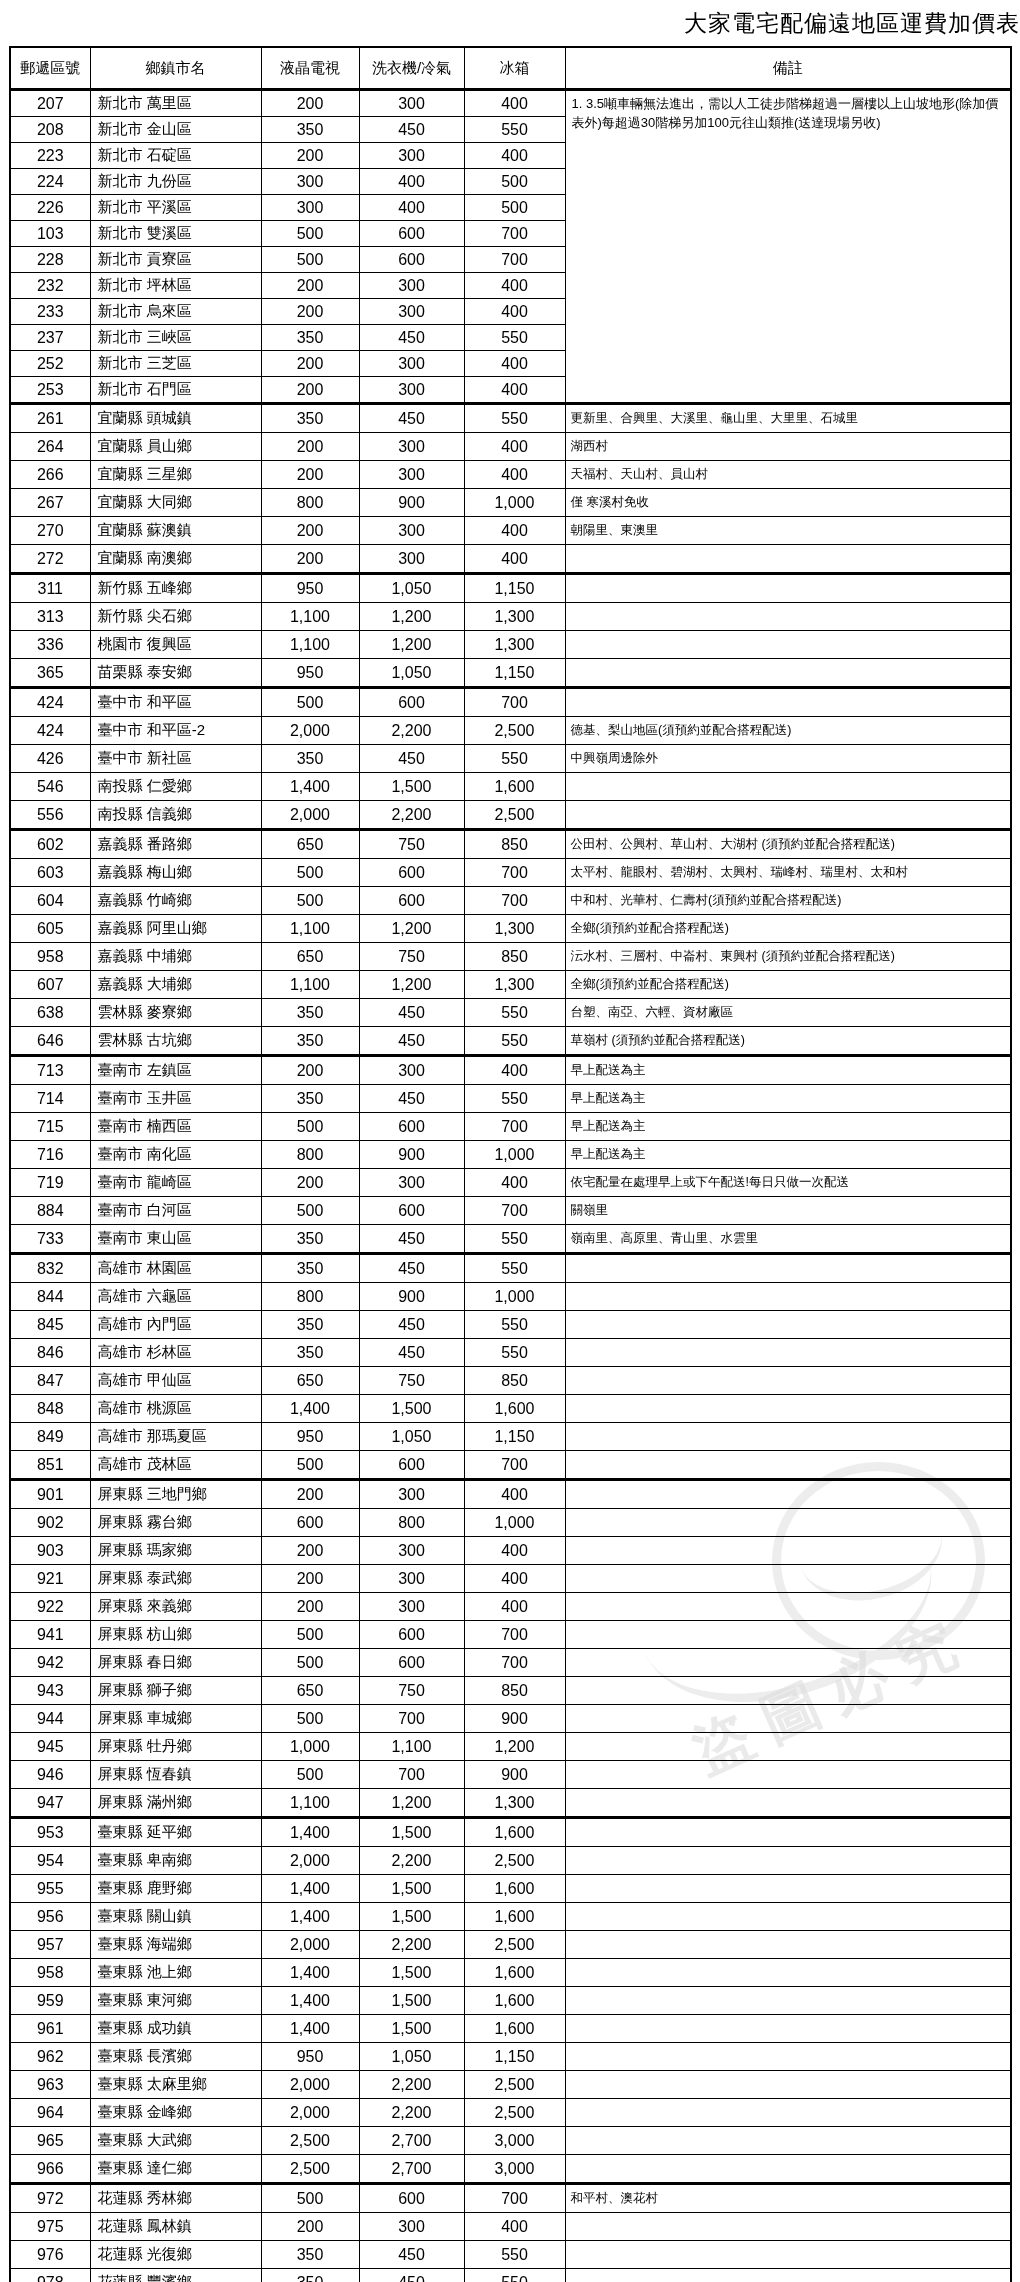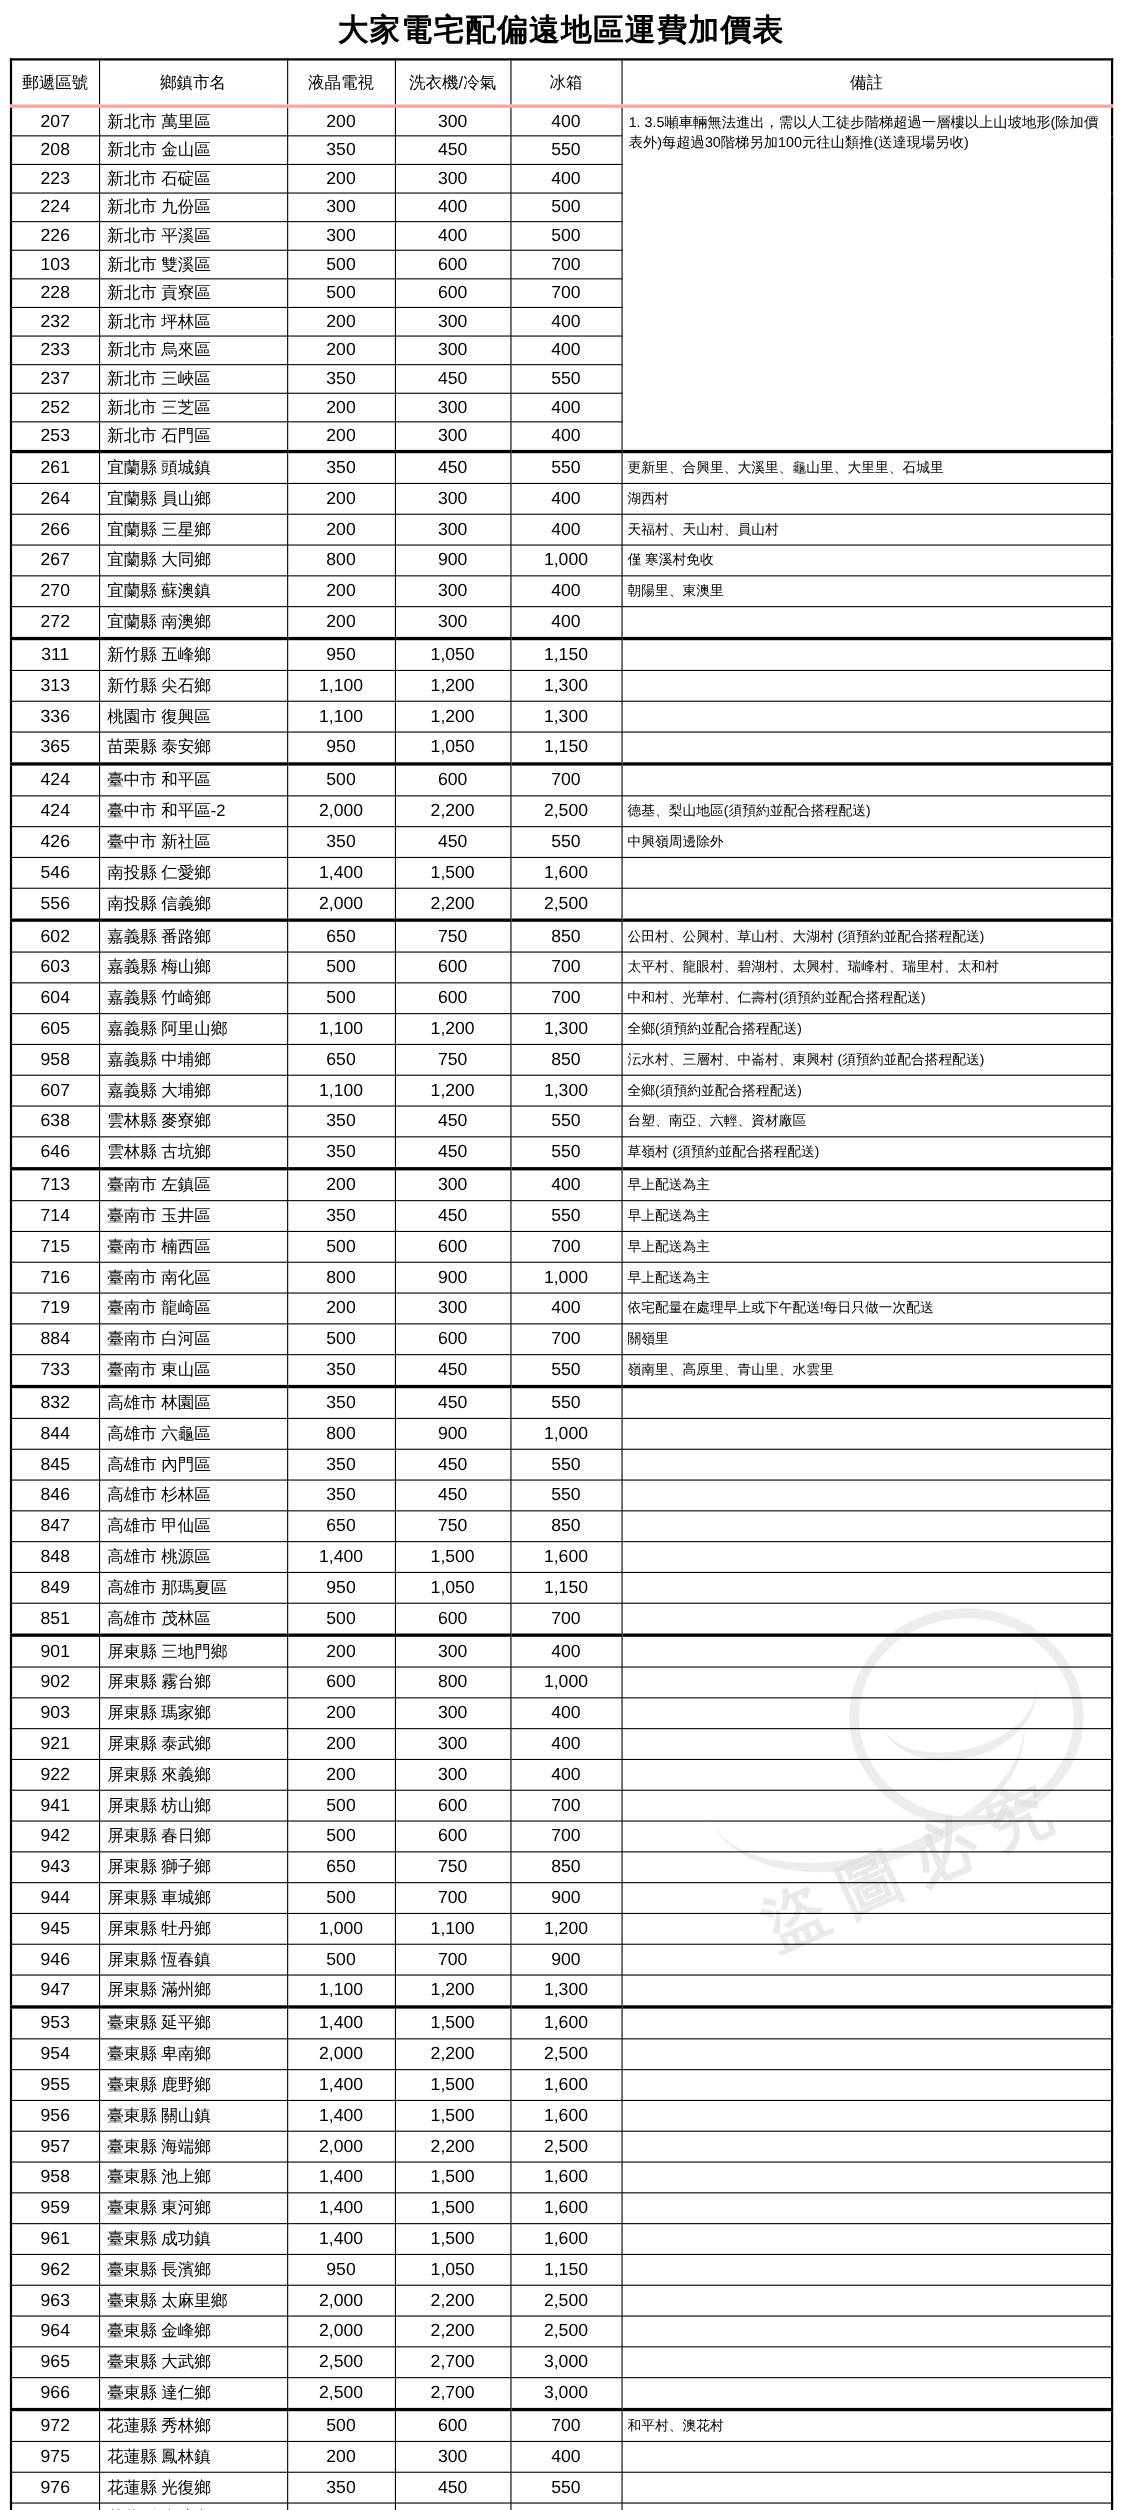--- a/index.html
+++ b/index.html
@@ -4,34 +4,34 @@
 <style>
   html,body { margin:0; padding:0; background:#ffffff; }
   body {
     width:1020px; min-height:2282px; position:relative;
     font-family:"Liberation Sans","DejaVu Sans",sans-serif;
     color:#111;
   }
   .page { position:relative; width:1020px; min-height:2282px; overflow:hidden; }
 
   h1.title {
-    margin:8px 0 7px 0; text-align:center;
-    font-size:28px; font-weight:700; color:#000; letter-spacing:1px;
+    margin:8px 0 7px 0; text-align:right;
+    font-size:23px; font-weight:400; color:#000; letter-spacing:1px;
   }
 
   table.fee-table {
     border-collapse:collapse; table-layout:fixed;
     margin-left:9px; width:1001px;
     position:relative; z-index:2; background:transparent;
     border:2px solid #000;
   }
   .fee-table th, .fee-table td { border:1px solid #000; overflow:hidden; }
   .fee-table thead th {
     height:38px; font-weight:400; font-size:15px; text-align:center;
-    border-bottom:3px solid #fca5a5; background:transparent; color:#000;
+    border-bottom:3px solid #000000; background:transparent; color:#000;
   }
   .fee-table td { height:25px; padding:0; color:#000; }
   .fee-table tbody.group > tr:first-child > td { border-top:3px solid #000;margin-left:20px; }
   td.zip  { text-align:center; font-size:16px; }
   td.name { text-align:left; padding-left:7px; font-size:15px; white-space:nowrap; }
   td.num  { text-align:center; font-size:16px; }
   td.note { text-align:left; padding:1px 5px; font-size:12.5px; white-space:nowrap; }
   td.note-merged {
     vertical-align:top; text-align:left; padding:4px 6px;
     font-size:13px; line-height:1.45; white-space:normal;

